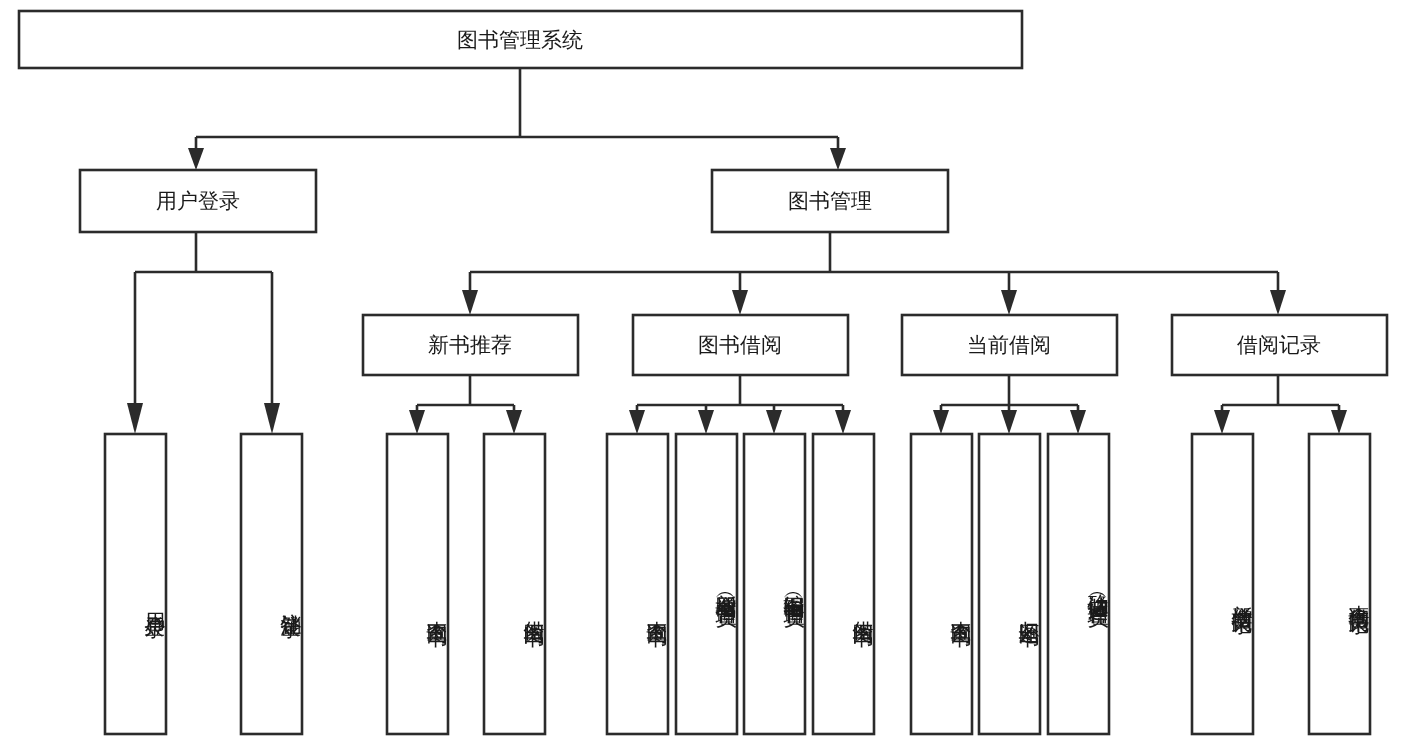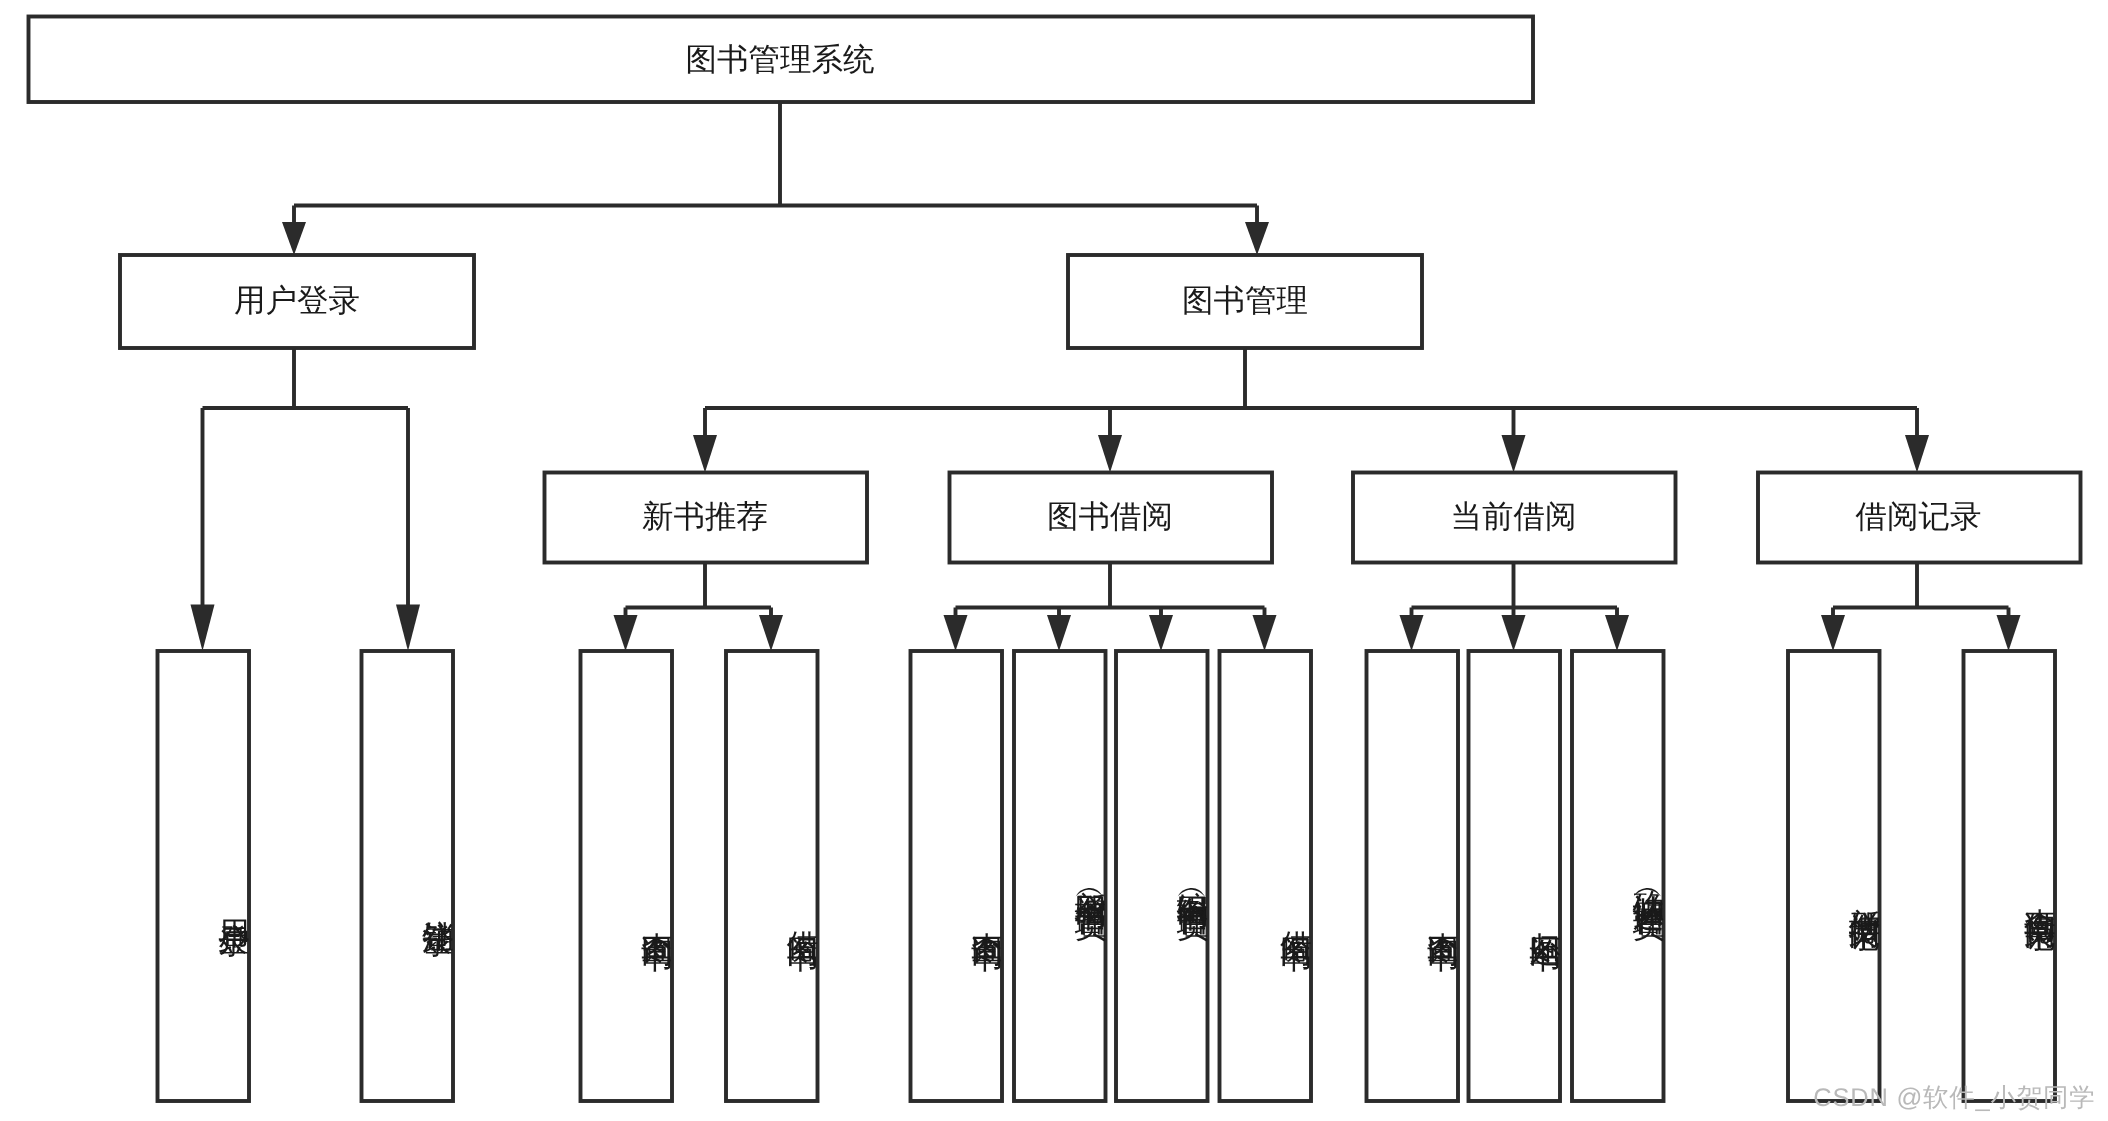--- a/index.html
+++ b/index.html
@@ -189,14 +189,13 @@
   <div class="node-label-v" style="left:607px; top:488px; width:61px; height:240px;">查询图书</div>
   <div class="node-label-v" style="left:676px; top:441px; width:61px; height:290px;">新增图书（管理员）</div>
   <div class="node-label-v" style="left:744px; top:441px; width:61px; height:290px;">编辑图书（管理员）</div>
   <div class="node-label-v" style="left:813px; top:488px; width:61px; height:240px;">借阅图书</div>
   <div class="node-label-v" style="left:911px; top:488px; width:61px; height:240px;">查询图书</div>
   <div class="node-label-v" style="left:979px; top:488px; width:61px; height:240px;">归还图书</div>
   <div class="node-label-v" style="left:1048px; top:441px; width:61px; height:290px;">确认归还（管理员）</div>
   <div class="node-label-v" style="left:1192px; top:458px; width:61px; height:272px;">新增借阅记录</div>
   <div class="node-label-v" style="left:1309px; top:458px; width:61px; height:272px;">查询借阅记录</div>
 
-  <div class="watermark">CSDN @软件_小贺同学</div>
 </div>
 
 </body></html>

